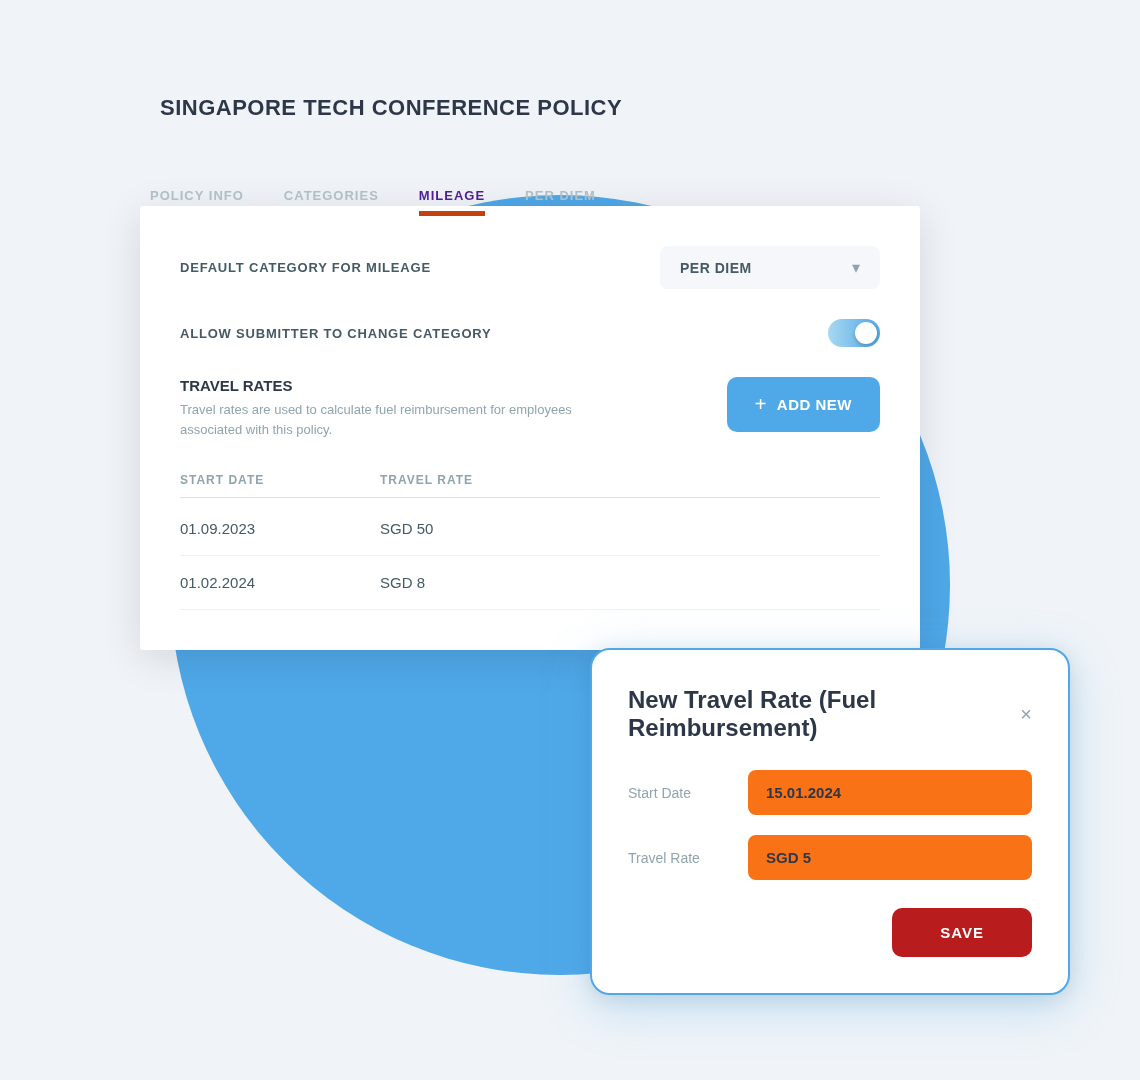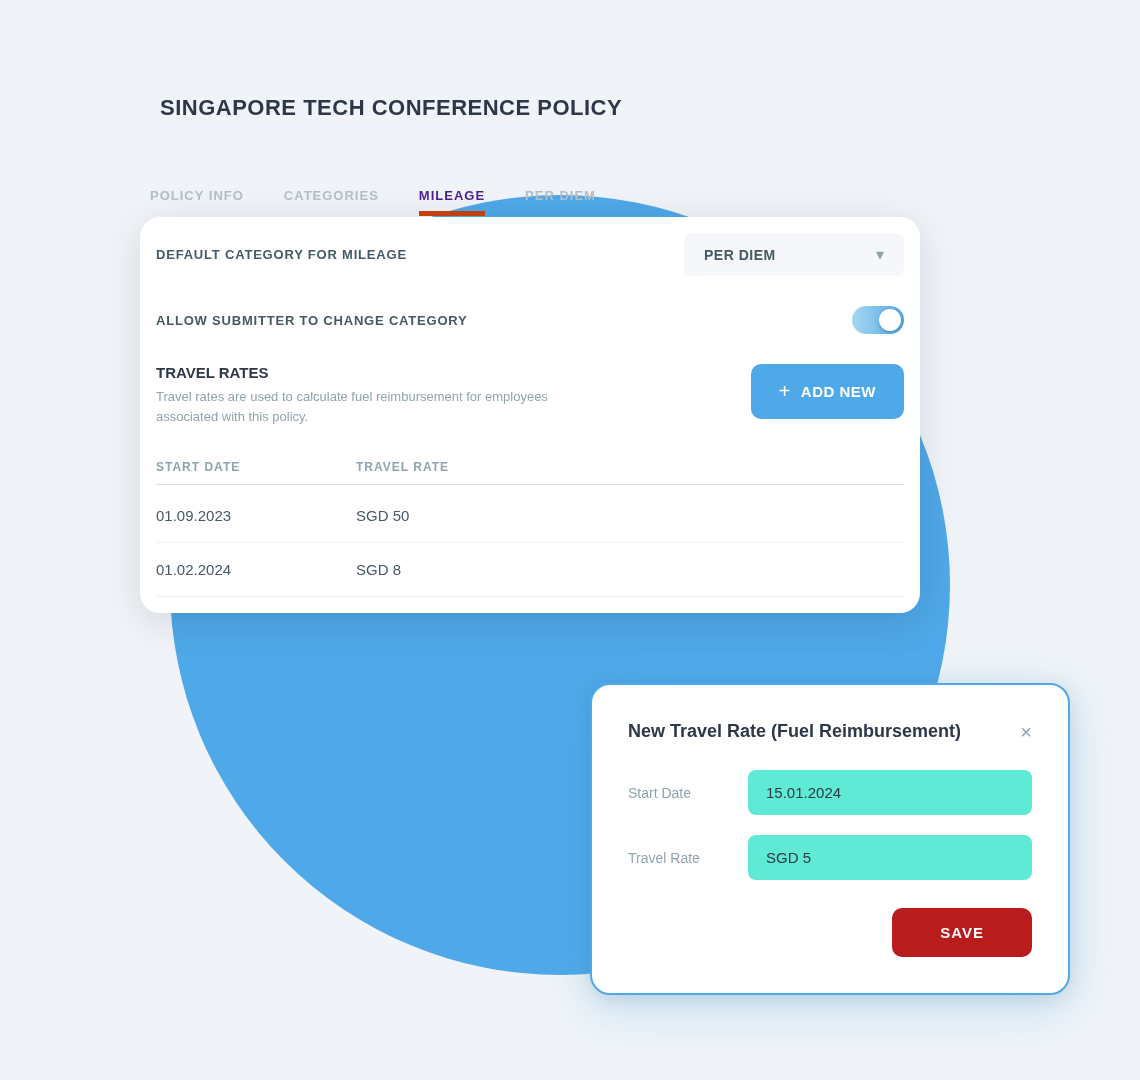--- a/index.html
+++ b/index.html
@@ -70,26 +70,26 @@
     }
 
     .tab.active {
       color: #4c1d95;
       border-bottom: 5px solid #c2410c;
     }
 
     
     .main-card {
       position: absolute;
-      top: 152px;
+      top: 141px;
       left: 50px;
       width: 780px;
       background: #ffffff;
-      border-radius: 20px;
-      padding: 16px;
+      border-radius: 3px;
+      padding: 40px;
       z-index: 5;
       box-shadow: 0 8px 40px rgba(0,0,0,0.12);
     }
 
     .field-row {
       display: flex;
       align-items: center;
       justify-content: space-between;
       margin-bottom: 30px;
     }
@@ -242,21 +242,21 @@
     }
 
     .dialog-header {
       display: flex;
       align-items: center;
       justify-content: space-between;
       margin-bottom: 28px;
     }
 
     .dialog-title {
-      font-size: 18px;
+      font-size: 24px;
       font-weight: 700;
       color: #2d3748;
     }
 
     .dialog-close {
       font-size: 20px;
       color: #90a4ae;
       cursor: pointer;
       font-weight: 300;
       background: none;
@@ -272,27 +272,28 @@
 
     .dialog-field-label {
       font-size: 14px;
       color: #90a4ae;
       width: 120px;
       flex-shrink: 0;
     }
 
     .dialog-input {
       flex: 1;
-      background: #5eead4;
+      background: #f97316;
       border: none;
       border-radius: 8px;
       padding: 14px 18px;
       font-size: 15px;
       color: #2d3748;
       outline: none;
+      font-weight: bold;
     }
 
     .dialog-footer {
       display: flex;
       justify-content: flex-end;
       margin-top: 28px;
     }
 
     .save-btn {
       background: #b91c1c;

